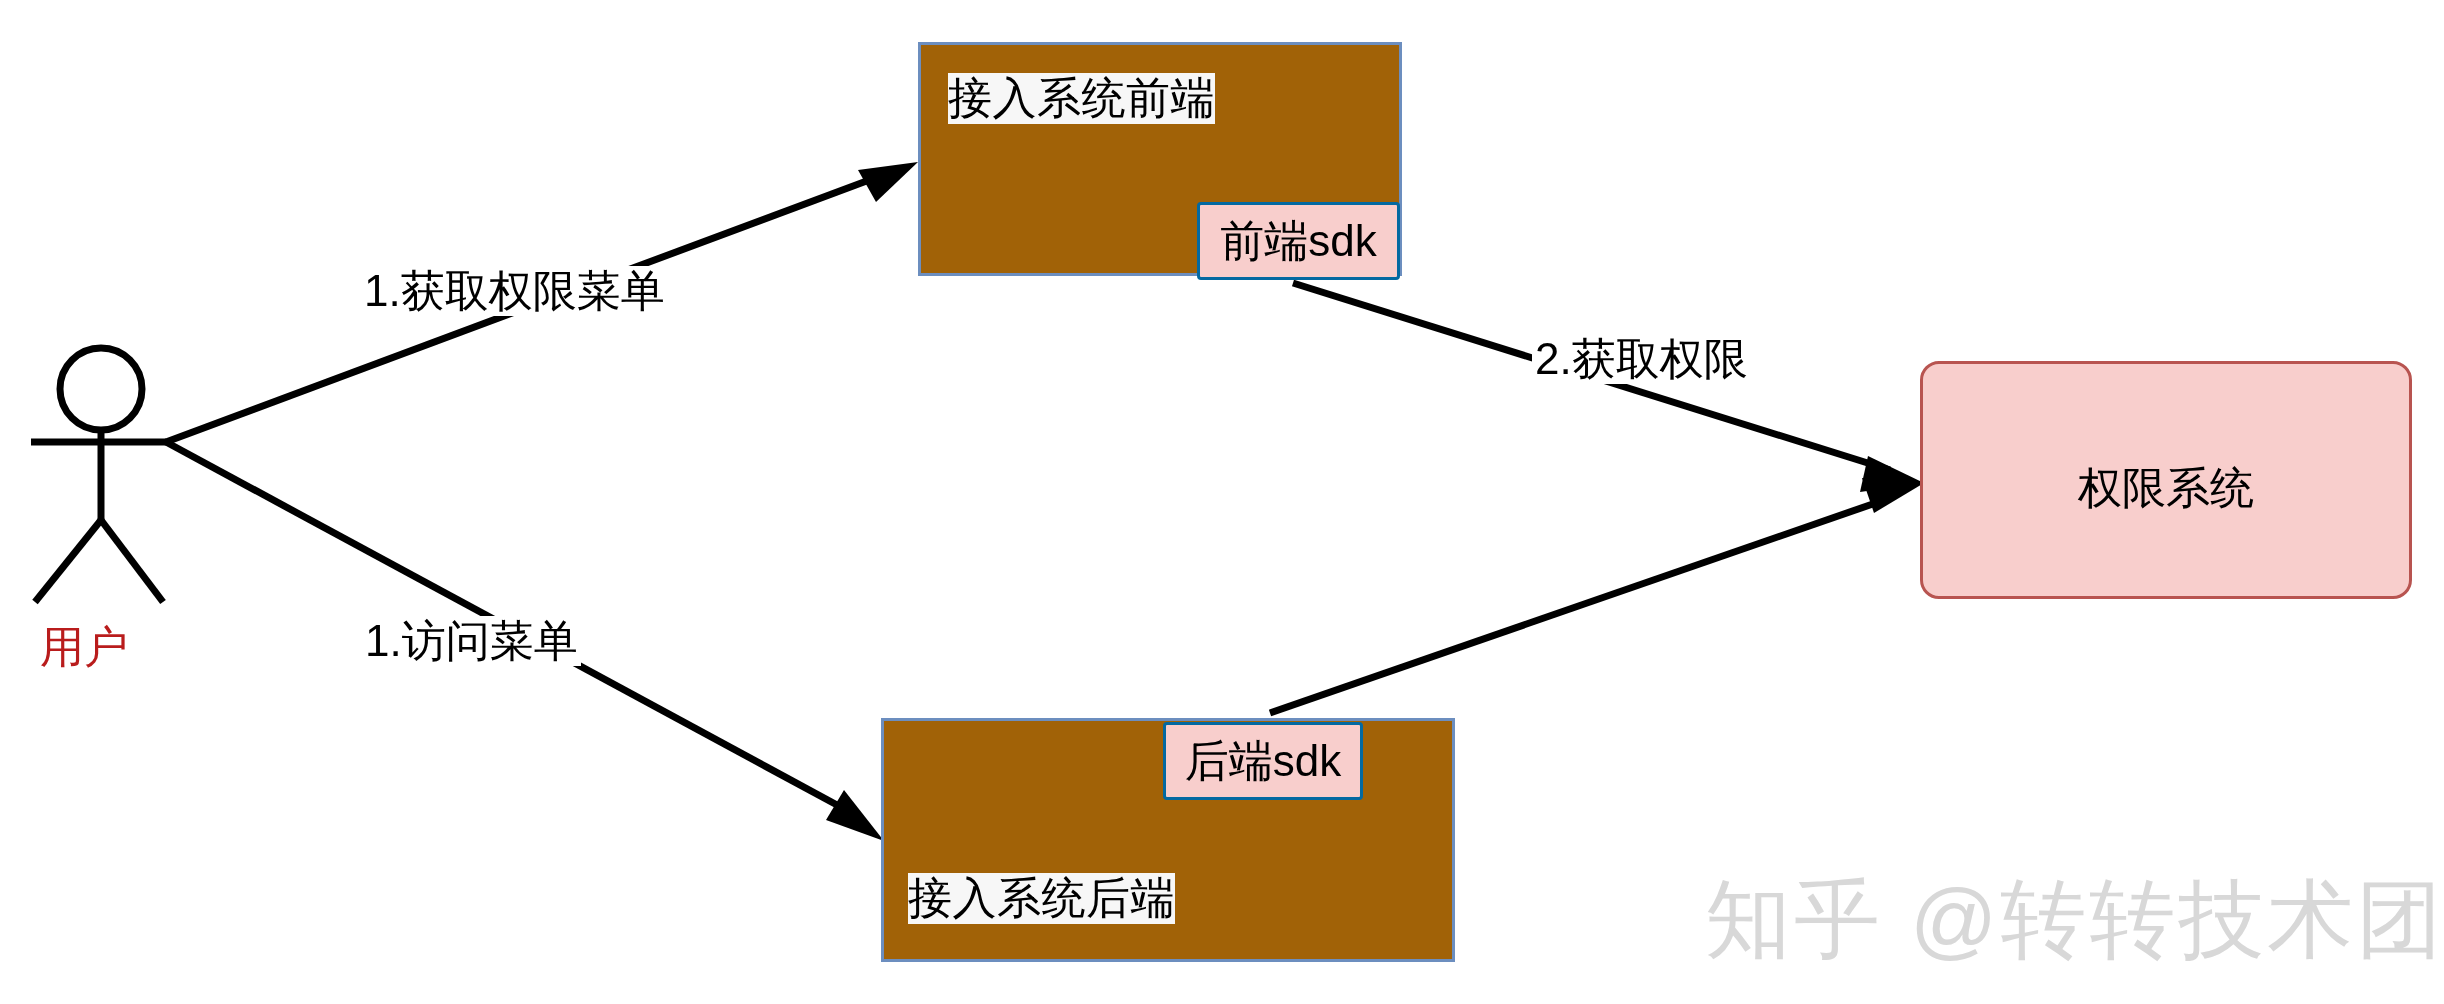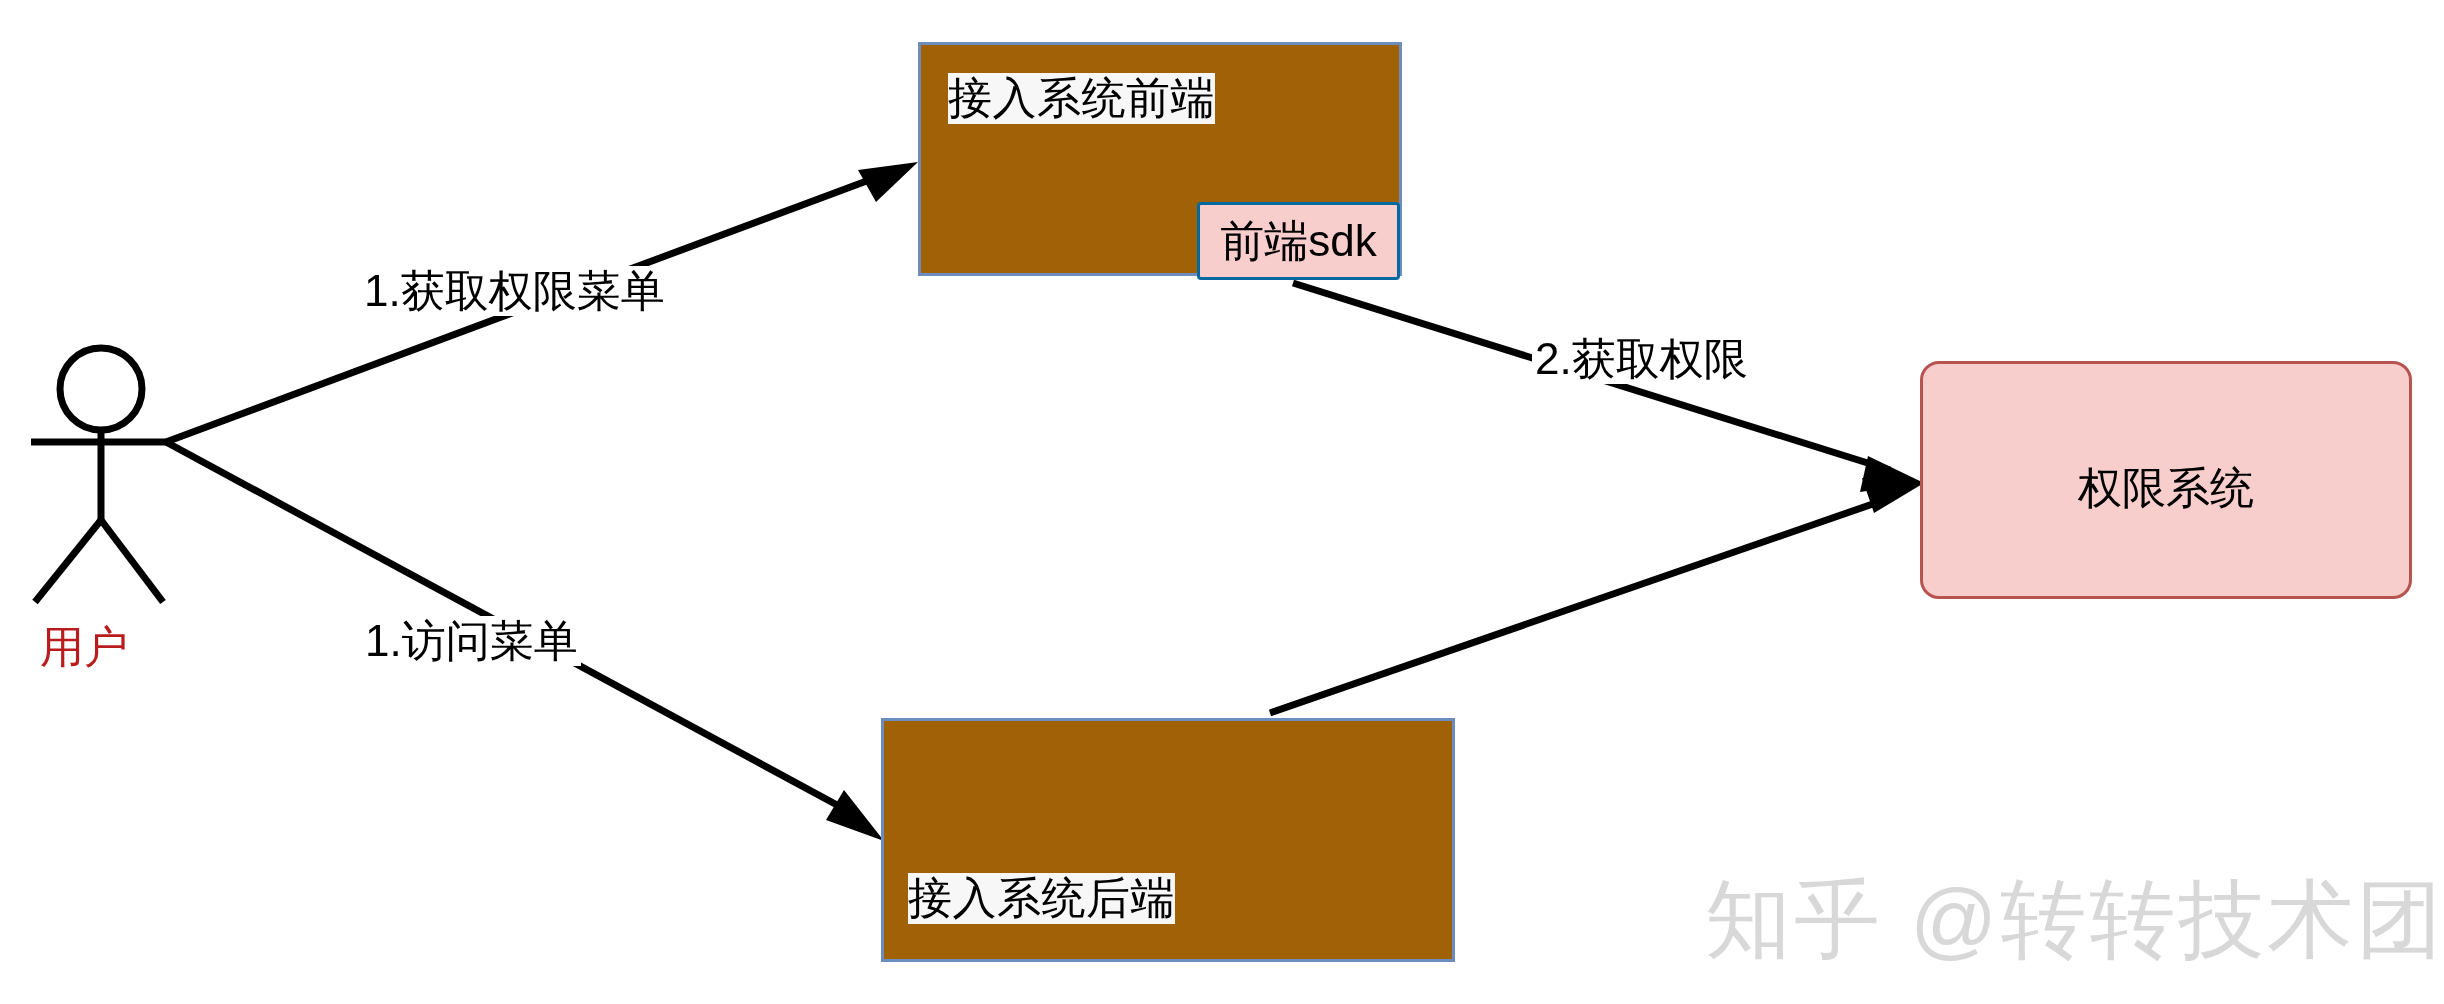--- a/index.html
+++ b/index.html
@@ -131,20 +131,21 @@
   <div class="actor-label" style="left:40px; top:618px; width:125px;">用户</div>
 
   <div class="node-box box-blue" style="left:918px; top:42px; width:484px; height:234px;">
     <div class="box-label" style="left:27px; top:28px;">接入系统前端</div>
   </div>
   <div class="sdk-badge" style="left:1197px; top:202px; width:203px; height:78px;">前端sdk</div>
 
   <div class="node-box box-blue" style="left:881px; top:718px; width:574px; height:244px;">
     <div class="box-label" style="left:24px; top:152px;">接入系统后端</div>
   </div>
+  <div class="sdk-badge" style="left:1163px; top:722px; width:200px; height:78px;">后端sdk</div>
 
   <div class="node-box box-pink" style="left:1920px; top:361px; width:492px; height:238px;border-radius:19px;">
     <div class="box-label-center" style="top:95px;">权限系统</div>
   </div>
 
   <div class="edge-label" style="left:361px; top:266px;">1.获取权限菜单</div>
   <div class="edge-label" style="left:1532px; top:334px;">2.获取权限</div>
   <div class="edge-label" style="left:362px; top:616px;">1.访问菜单</div>
 
   <div class="watermark" style="left:1705px; top:862px;">知乎 @转转技术团队</div>

